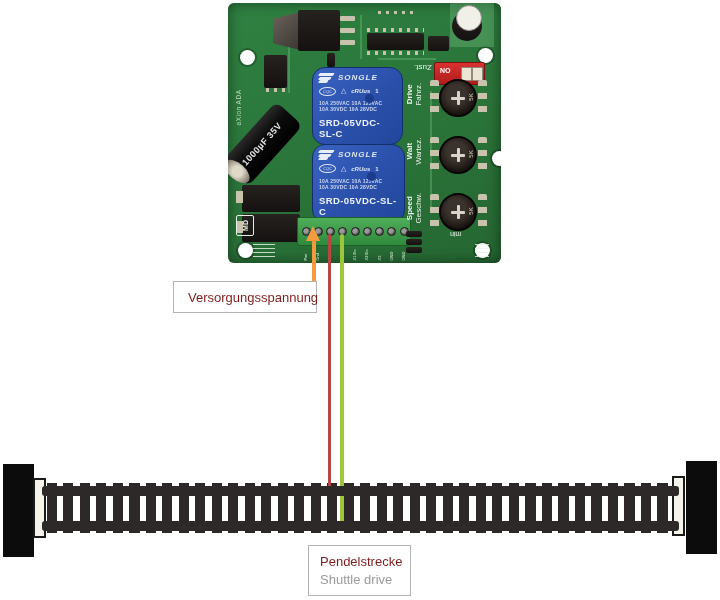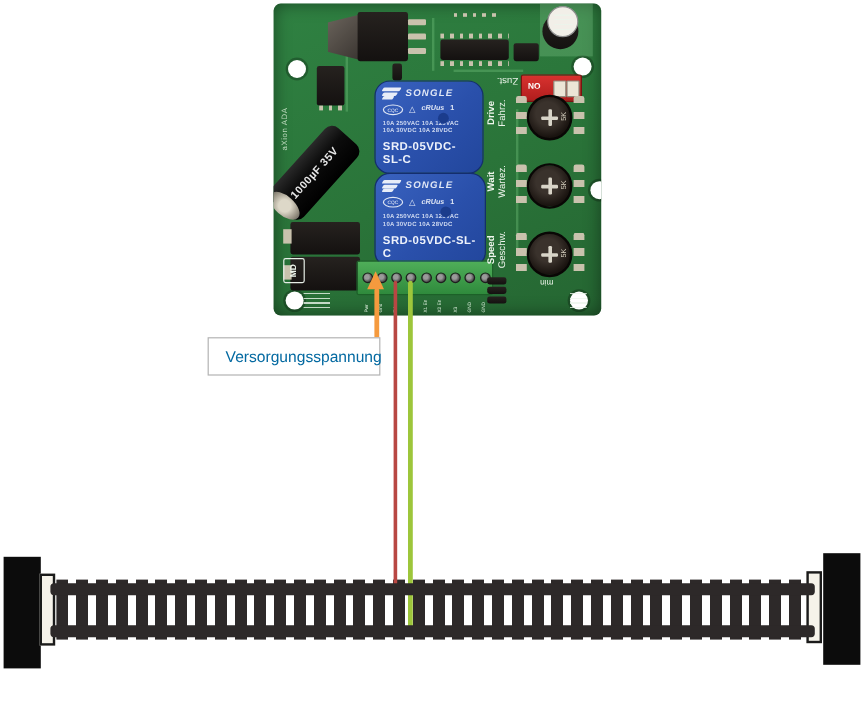--- a/index.html
+++ b/index.html
@@ -82,21 +82,21 @@
              border-bottom:15px solid #f59a3e;z-index:8;}
 
   
   .sleepers{background:repeating-linear-gradient(90deg,#2d2929 0 10px,rgba(0,0,0,0) 10px 16.5px);z-index:7;}
   .rail{background:#2d2929;border-radius:3px;z-index:9;}
   .buffer{background:#0c0c0c;z-index:6;}
   .bufpad{background:#f6f3ea;border:2px solid #1b1b1b;box-sizing:border-box;z-index:6;}
 
   
   .labelbox{background:#fff;border:1px solid #b3b3b3;z-index:10;box-sizing:border-box;}
-  .labelbox .de{color:#0369a1;font-size:13px;}
+  .labelbox .de{color:#7f1d1d;font-size:13px;}
   .labelbox .en{color:#9a9a9a;font-size:13px;}
 </style>
 </head>
 <body>
 
 <div class="canvas">
 
   <div class="abs pcb">
 
     <div class="abs trace" style="left:132px;top:12px;width:2px;height:44px;"></div>
@@ -268,20 +268,24 @@
 
   <div class="abs arrowhead" style="left:306px;top:226px;"></div>
   <div class="abs wire" style="left:312px;top:240px;width:4px;height:44px;background:#f59a3e;"></div>
   <div class="abs wire" style="left:328px;top:234px;width:3px;height:254px;background:#b84743;"></div>
   <div class="abs wire" style="left:340px;top:234px;width:4px;height:290px;background:#9dc63b;"></div>
 
   <div class="abs labelbox" style="left:173px;top:281px;width:144px;height:32px;display:flex;align-items:center;padding-left:14px;">
     <span class="de">Versorgungsspannung</span>
   </div>
 
+  <div class="abs labelbox" style="left:308px;top:545px;width:103px;height:51px;padding:8px 0 0 11px;">
+    <div class="de">Pendelstrecke</div>
+    <div class="en" style="margin-top:3px;">Shuttle drive</div>
+  </div>
 
   <div class="abs buffer" style="left:3px;top:464px;width:31px;height:93px;"></div>
   <div class="abs bufpad" style="left:33px;top:478px;width:13px;height:60px;"></div>
   <div class="abs sleepers" style="left:47px;top:483px;width:627px;height:50px;"></div>
   <div class="abs rail" style="left:42px;top:486px;width:637px;height:10px;"></div>
   <div class="abs rail" style="left:42px;top:521px;width:637px;height:10px;"></div>
   <div class="abs bufpad" style="left:672px;top:476px;width:13px;height:60px;"></div>
   <div class="abs buffer" style="left:686px;top:461px;width:31px;height:93px;"></div>
 
 </div>

